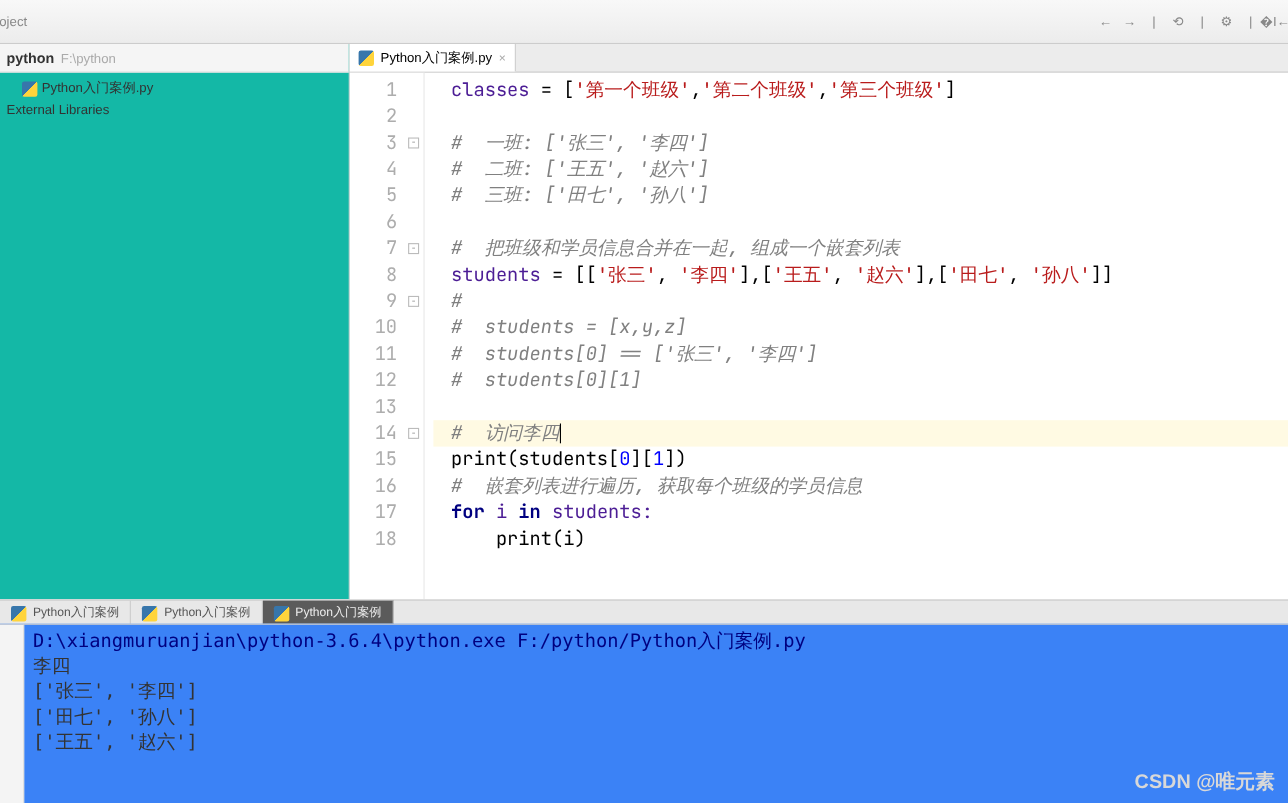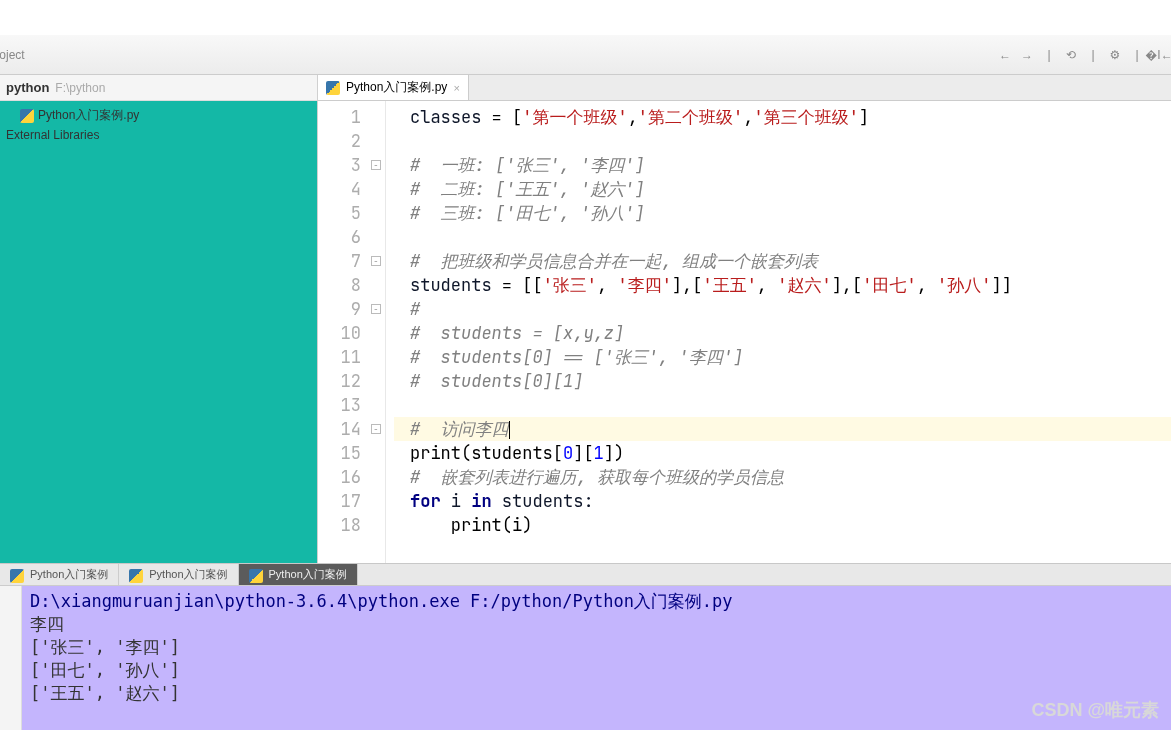--- a/index.html
+++ b/index.html
@@ -1,20 +1,20 @@
 <!DOCTYPE html>
 <html><head>
   <meta charset="utf-8">
   <style>
     * { margin: 0; padding: 0; box-sizing: border-box; }
     body { font-family: "Microsoft YaHei", Arial, sans-serif; font-size: 13px; background: #fff; color: #000; }
     
     .ide { display: flex; flex-direction: column; width: 1171px; height: 730px; }
     
-    .toolbar { height: 40px; background: linear-gradient(#f8f8f8, #ececec); border-bottom: 1px solid #ccc; display: flex; align-items: center; padding: 0 4px; gap: 6px; margin-top: 35px; }
+    .toolbar { height: 40px; background: linear-gradient(#f8f8f8, #ececec); border-bottom: 1px solid #ccc; display: flex; align-items: center; padding: 0 4px; gap: 6px; }
     .toolbar .spacer { flex: 1; }
     .ticon { width: 16px; height: 16px; display: inline-flex; align-items: center; justify-content: center; color: #888; font-size: 12px; }
     
     .main-area { display: flex; flex: 1; overflow: hidden; }
     
     .sidebar { width: 318px; background: #14b8a6; border-right: 1px solid #d0d0d0; display: flex; flex-direction: column; }
     .project-header { height: 26px; display: flex; align-items: center; padding: 0 6px; border-bottom: 1px solid #ddd; background: #f5f5f5; }
     .proj-name { font-weight: bold; color: #333; margin-right: 6px; }
     .proj-path { color: #aaa; font-size: 12px; }
     .tree { padding: 4px 0; font-size: 12px; }
@@ -35,29 +35,29 @@
     .fold { position: absolute; right: 4px; top: 50%; transform: translateY(-50%); width: 10px; height: 10px; border: 1px solid #bbb; font-size: 8px; line-height: 8px; text-align: center; color: #888; background: #fff; }
     .code { flex: 1; padding: 4px 0 4px 8px; white-space: pre; overflow: auto; }
     .code-line { padding-left: 16px; }
     .code-line.hl { background: #fffae3; }
     
     .kw { color: #000080; font-weight: bold; }
     .str { color: #b91c1c; font-weight: normal; }
     .num { color: #0000ff; }
     .com { color: #808080; font-style: italic; }
     .fn { color: #000; }
-    .id { color: #0f172a; }
+    .id { color: #4c1d95; }
     .op { color: #000; }
     
     .bottom-tabs { height: 22px; background: #e8e8e8; border-top: 1px solid #c8c8c8; display: flex; align-items: stretch; font-size: 11px; }
     .btab { display: flex; align-items: center; padding: 0 10px; gap: 8px; color: #555; border-right: 1px solid #ccc; cursor: pointer; }
     .btab.active { background: #5b5b5b; color: #eee; }
     .btab .pyicon { width: 12px; height: 12px; display: inline-block; position: relative; }
     
-    .console { height: 145px; background: #c4b5fd; border-top: 1px solid #ccc; display: flex; }
+    .console { height: 163px; background: #3b82f6; border-top: 1px solid #ccc; display: flex; }
     .console-gutter { width: 22px; background: #f4f4f4; border-right: 1px solid #ddd; }
     .console-out { flex: 1; padding: 4px 8px; font-family: Consolas, monospace; font-size: 17px; line-height: 23px; white-space: pre; color: #333; }
     .path-highlight { color: #000080; }
     .cursor-caret { display: inline-block; width: 1px; height: 18px; background: #000; vertical-align: middle; }
     
     .watermark { position: absolute; right: 12px; bottom: 8px; color: #d8d8d8; font-size: 18px; font-family: sans-serif; font-weight: bold; }
   </style>
 </head>
 <body>
 

